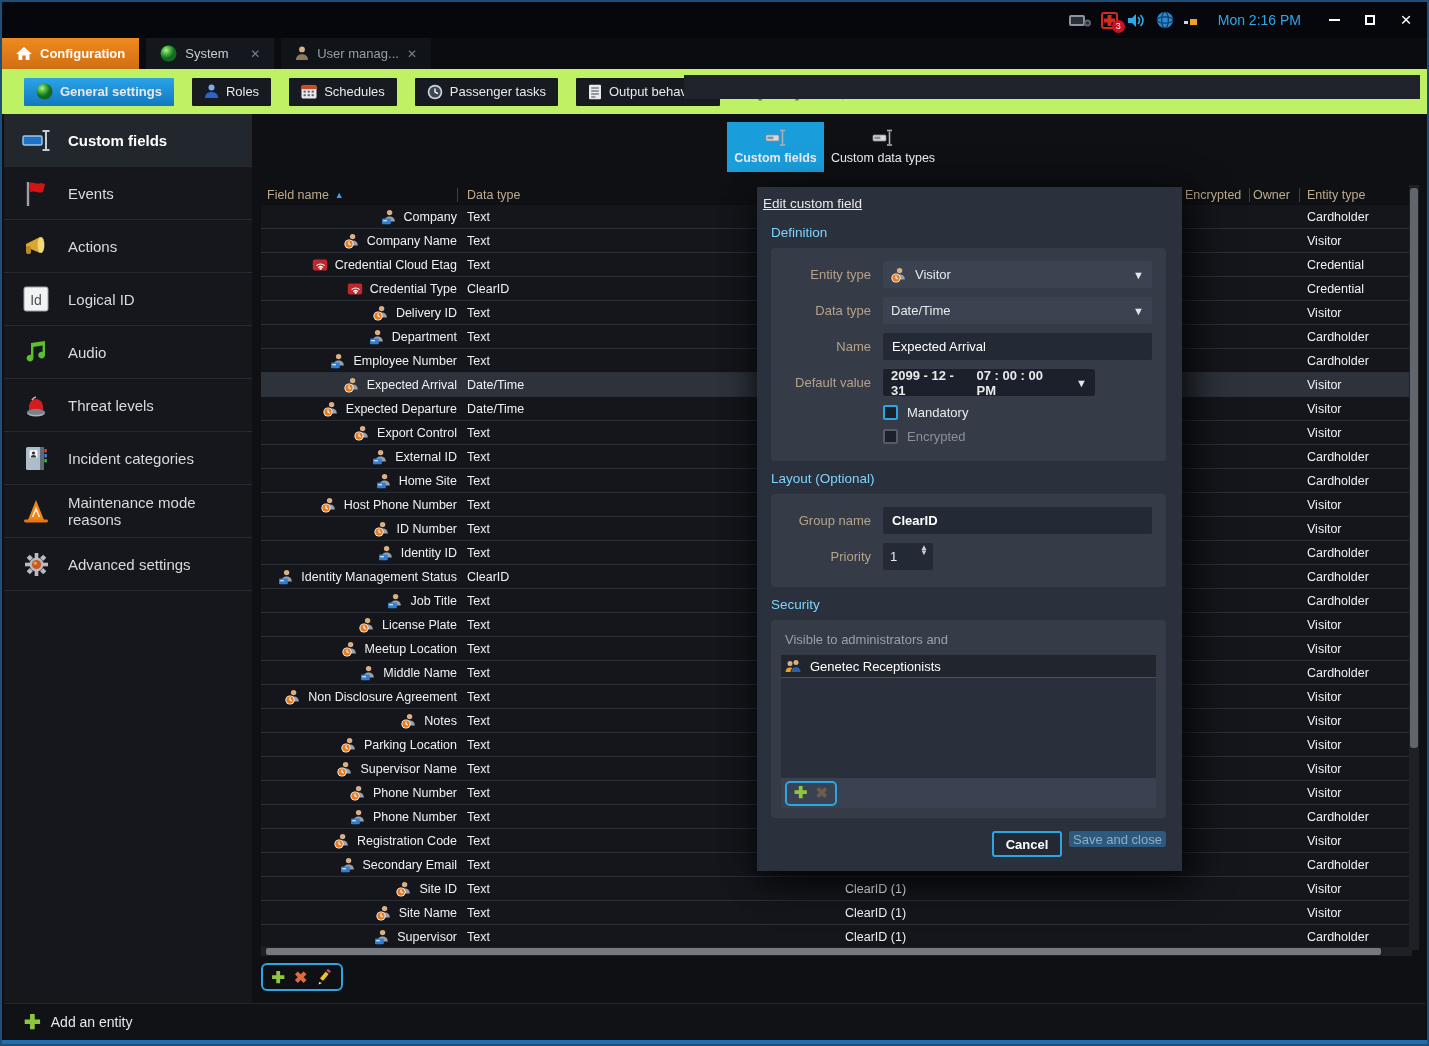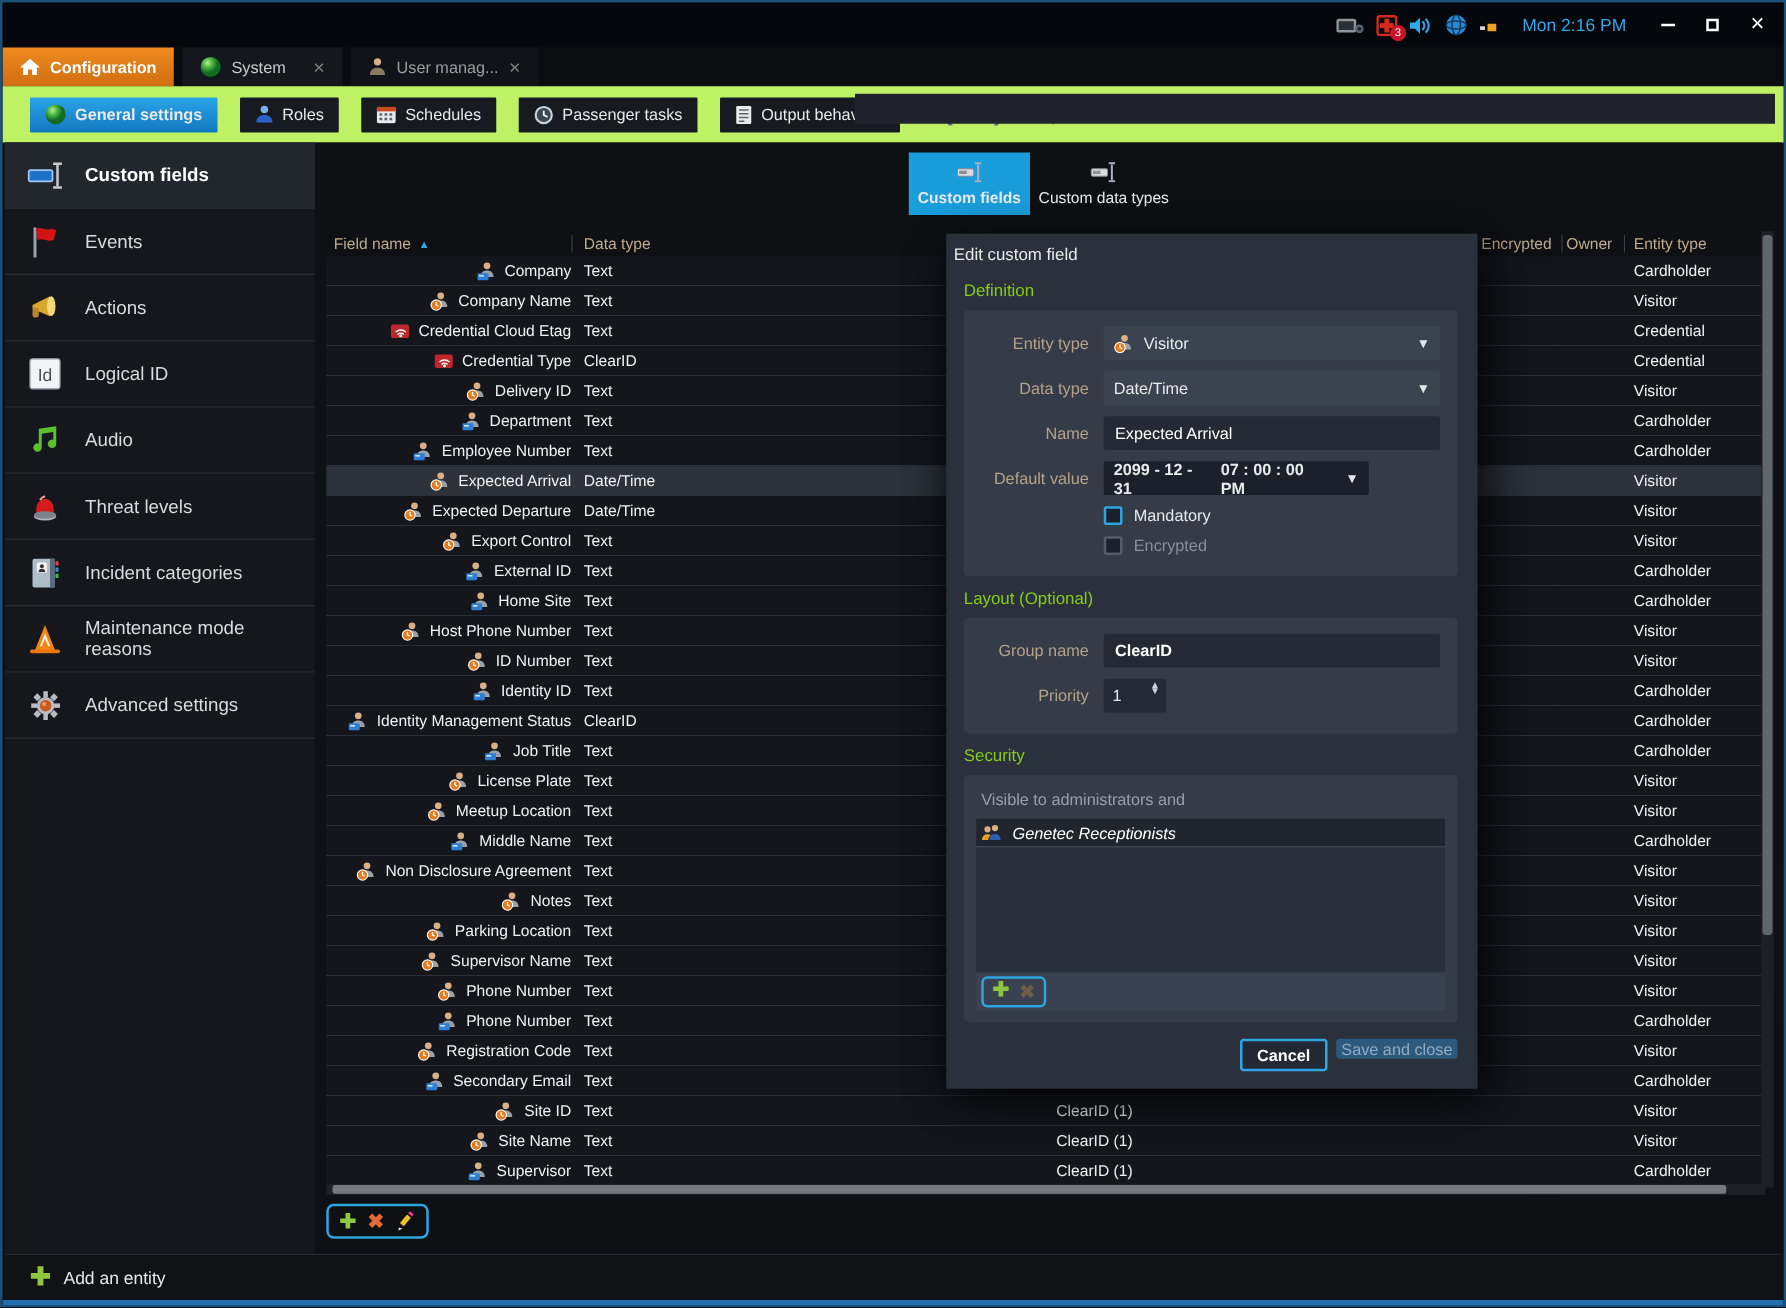--- a/index.html
+++ b/index.html
@@ -64,38 +64,38 @@
   .editbox{position:absolute;left:9px;top:849px;width:82px;height:28px;border:2px solid #2da5e0;border-radius:6px;display:flex;align-items:center;justify-content:space-around;padding:0 4px;}
   .miniicon{font-size:16px;font-weight:bold;}
 
   
   .bottombar{position:absolute;left:2px;right:2px;bottom:4px;height:37px;background:#101216;border-top:1px solid #23262c;display:flex;align-items:center;padding-left:20px;gap:10px;color:#e6e7e9;font-size:14px;}
   .blueline{position:absolute;left:0;right:0;bottom:0;height:4px;background:#1f6fb0;}
   .plus{color:#8dc63f;font-size:20px;font-weight:bold;line-height:1;}
 
   
   .modal{position:absolute;left:505px;top:73px;width:425px;height:684px;background:#2b313c;box-shadow:14px 10px 34px rgba(0,0,0,.65),-8px 8px 26px rgba(0,0,0,.45);z-index:20;color:#e9eaec;}
-  .mtitle{padding:9px 12px 4px 6px;font-size:13.5px;}
-  .msection{margin:10px 14px 0 14px;font-size:13.5px;color:#84cc16;}
+  .mtitle{padding:9px 12px 4px 6px;font-size:13.5px;text-decoration:underline;}
+  .msection{margin:10px 14px 0 14px;font-size:13.5px;color:#7dd3fc;}
   .mpanel{margin:8px 16px 0 14px;background:#353c48;border-radius:4px;padding:13px 14px 8px 4px;}
   .frow{display:flex;align-items:center;margin-bottom:9px;}
   .flabel{width:96px;text-align:right;margin-right:12px;color:#b5a28a;font-size:13px;flex:0 0 96px;}
   .dropdown{flex:1;height:27px;background:#3b4350;border-radius:2px;display:flex;align-items:center;gap:8px;padding:0 8px;font-size:13px;position:relative;}
   .dropdown .caret{position:absolute;right:8px;color:#e4e6e9;font-size:11px;}
   .tinput{flex:1;height:27px;background:#232935;border-radius:2px;display:flex;align-items:center;padding:0 9px;font-size:13px;color:#fff;}
   .dtbox{width:212px;height:27px;background:#1b202a;border-radius:2px;display:flex;align-items:center;gap:10px;padding:0 8px;font-size:13px;font-weight:bold;position:relative;}
   .dtbox .caret{color:#e4e6e9;font-size:11px;margin-left:6px;font-weight:normal;}
   .cbrow{display:flex;align-items:center;gap:9px;margin:0 0 9px 108px;font-size:13px;}
   .cb{width:15px;height:15px;border:2px solid #2da5e0;border-radius:2px;background:#1b202a;}
   .cb.disabled{border-color:#565c66;}
   .cbrow.disabled{color:#8a8f98;}
   .spinbox{width:50px;height:27px;background:#232935;border-radius:2px;display:flex;align-items:center;padding:0 7px;font-size:13px;position:relative;}
   .spin{position:absolute;right:5px;top:3px;display:flex;flex-direction:column;line-height:.62;color:#cfd3d8;font-size:8px;}
   .secnote{padding:10px 0 8px 4px;color:#9aa0a8;font-size:13px;}
-  .member{height:23px;display:flex;align-items:center;gap:8px;padding-left:4px;background:#20252e;border-bottom:1px solid #4a505a;font-size:13px;color:#fff;font-style:italic;}
+  .member{height:23px;display:flex;align-items:center;gap:8px;padding-left:4px;background:#20252e;border-bottom:1px solid #4a505a;font-size:13px;color:#fff;}
   .seclistbody{height:100px;background:#2a303b;}
   .sectools{height:30px;background:#3a4150;display:flex;align-items:center;padding-left:4px;}
   .toolgroup{height:25px;border:2px solid #2da5e0;border-radius:5px;display:flex;align-items:center;gap:8px;padding:0 7px;}
   .xdim{color:#6e5c48;font-weight:bold;font-size:15px;}
   .mfooter{position:absolute;right:16px;bottom:14px;display:flex;gap:7px;}
   .btn-cancel{width:70px;height:26px;border:2px solid #2da5e0;border-radius:3px;background:#222834;color:#fff;font-size:13px;font-weight:bold;display:flex;align-items:center;justify-content:center;}
   .btn-save{width:97px;height:16px;border-radius:3px;background:#2c5a7e;color:#93abbf;font-size:13px;display:flex;align-items:center;justify-content:center;text-align:center;}
   svg{display:block;}
 </style>
 </head>

